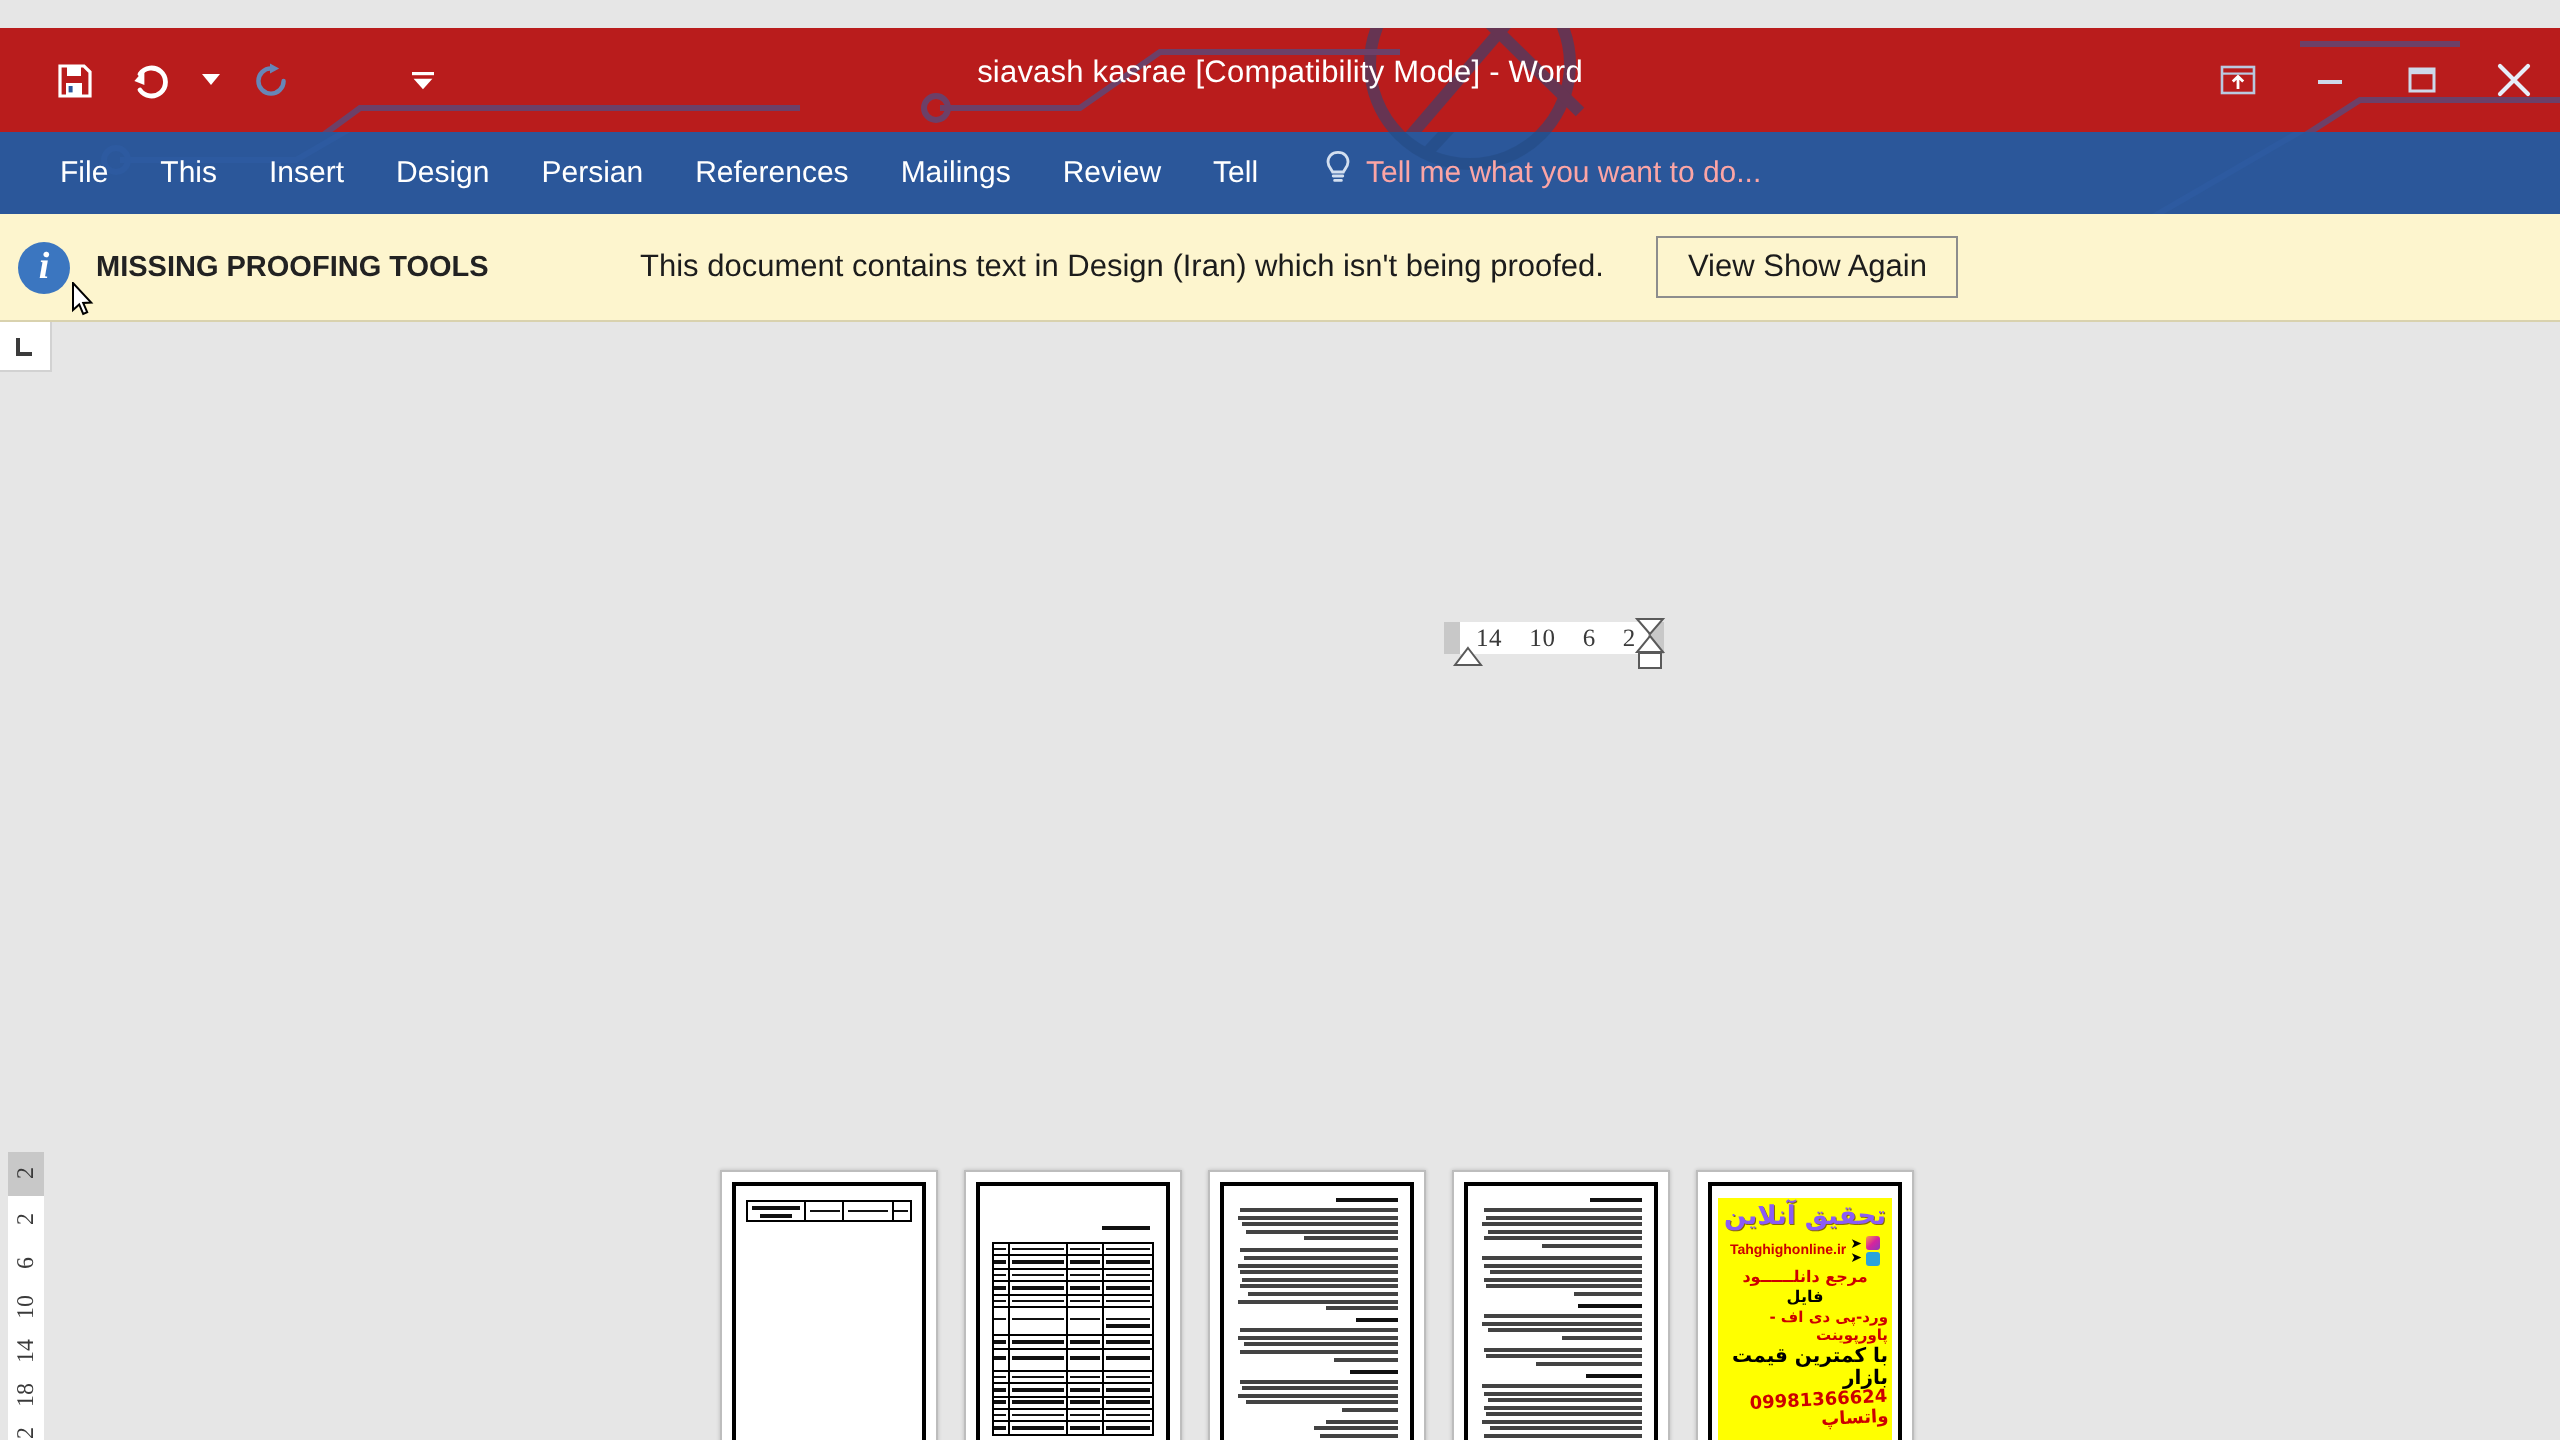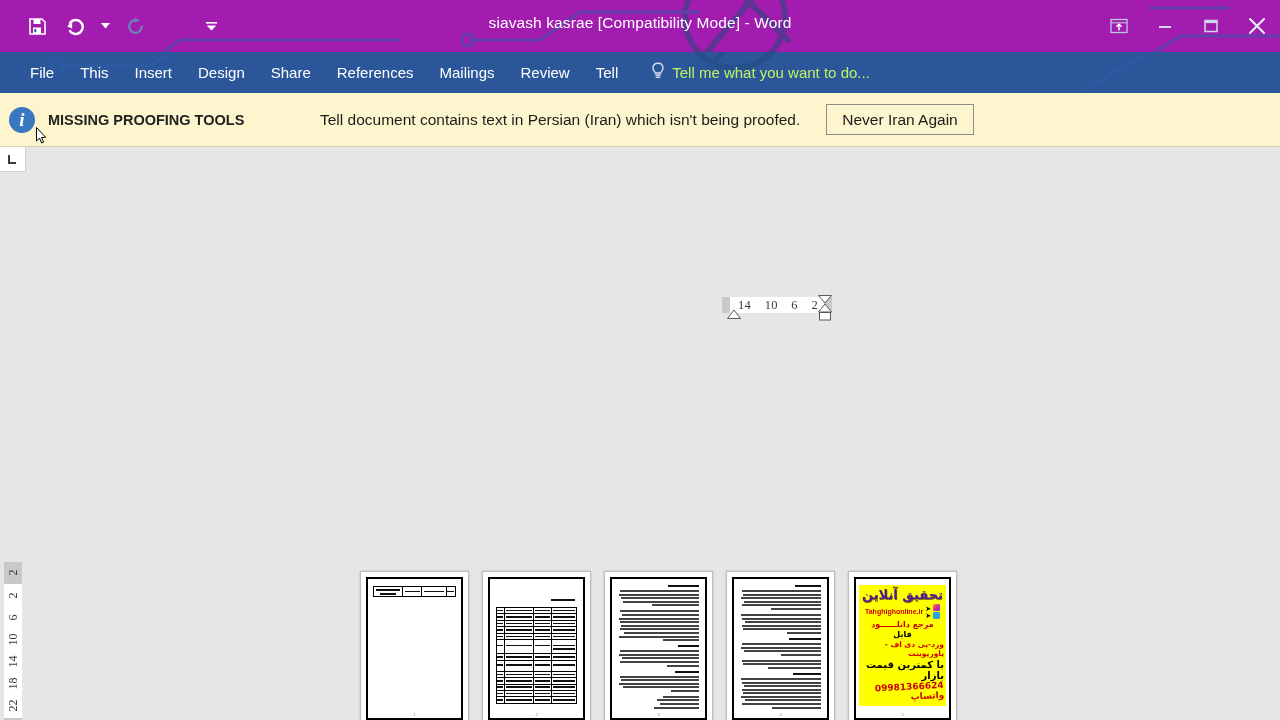--- a/index.html
+++ b/index.html
@@ -7,22 +7,23 @@
     width: 1280px; height: 720px;
     overflow: hidden;
     font-family: "Liberation Sans", sans-serif;
     background: #e6e6e6;
   }
 
   
   .titlebar {
     position: relative;
     height: 52px;
-    background: #a21caf;
+    background: #b91c1c;
     overflow: hidden;
+    margin-top: 14px;
   }
   .tb-deco { position: absolute; inset: 0; pointer-events: none; opacity: .55; }
 
   .qat {
     position: absolute; left: 18px; top: 9px;
     display: flex; align-items: center; gap: 0px;
     z-index: 3;
   }
   .qat-btn {
     width: 38px; height: 34px;
@@ -68,21 +69,21 @@
     color: #ffffff; font-size: 15px;
     cursor: pointer; z-index: 2;
     white-space: nowrap;
   }
   .tab.file { margin-left: 17px; }
   .tellme {
     display: flex; align-items: center; gap: 7px;
     margin-left: 20px; z-index: 2; cursor: text;
   }
   .tellme-txt {
-    color: #bef264; font-size: 15px; font-style: normal;
+    color: #fca5a5; font-size: 15px; font-style: normal;
     white-space: nowrap;
   }
   .share-btn {
     position: absolute; right: 0; top: 0;
     height: 41px; display: flex; align-items: center; gap: 7px;
     padding: 0 14px 0 16px;
     background: #204b87; color: #fff; font-size: 15px;
     cursor: pointer; z-index: 3;
   }
 
@@ -264,21 +265,21 @@
     position: absolute; left: 3px; top: 6px; right: 3px; bottom: 12px;
     background: #ffff00;
     display: flex; flex-direction: column;
     align-items: center; justify-content: flex-start;
     padding: 3px 2px 2px;
     gap: 1px;
     overflow: hidden;
   }
   .ad-l1 {
     font-family: "DejaVu Sans", sans-serif;
-    font-size: 13px; color: #4c1d95; font-weight: bold;
+    font-size: 13px; color: #8b5cf6; font-weight: bold;
     line-height: 1; letter-spacing: -1px;
     text-shadow: 0.5px 0.5px 0 #8a6a00;
     direction: rtl;
   }
   .ad-url-row { display: flex; align-items: center; gap: 2px; margin-top: 2px; }
   .ad-url { font-size: 7px; color: #cc0000; font-weight: bold; font-family: "Liberation Sans", sans-serif; }
   .ad-arrows { display: flex; flex-direction: column; gap: 0px; }
   .ad-arrow { font-size: 7px; color: #000; line-height: 1; }
   .ad-icons { display: flex; flex-direction: column; gap: 1px; }
   .ad-ic { width: 7px; height: 7px; border-radius: 1.5px; }
@@ -394,21 +395,21 @@
   <div class="tab">
       <span>This</span>
     </div>
   <div class="tab">
       <span>Insert</span>
     </div>
   <div class="tab">
       <span>Design</span>
     </div>
   <div class="tab">
-      <span>Share</span>
+      <span>Persian</span>
     </div>
   <div class="tab">
       <span>References</span>
     </div>
   <div class="tab">
       <span>Mailings</span>
     </div>
   <div class="tab">
       <span>Review</span>
     </div>
@@ -424,22 +425,22 @@
       </svg>
     </span>
     <span class="tellme-txt">Tell me what you want to do...</span>
   </div>
 
 </div>
 
 <div class="msgbar">
   <div class="msg-icon">i</div>
   <div class="msg-title">MISSING PROOFING TOOLS</div>
-  <div class="msg-text">Tell document contains text in Persian (Iran) which isn't being proofed.</div>
-  <button class="msg-btn">Never Iran Again</button>
+  <div class="msg-text">This document contains text in Design (Iran) which isn't being proofed.</div>
+  <button class="msg-btn">View Show Again</button>
 
   <svg class="msg-cursor" viewBox="0 0 12 18">
     <path d="M0.5 0.5 L0.5 14 L3.6 11.2 L5.6 16 L7.6 15.1 L5.6 10.5 L9.6 10.3 Z" fill="#ffffff" stroke="#000000" stroke-width="1"></path>
   </svg>
 </div>
 
 <div class="workspace">
 
   <div class="tabstop-box">
     <svg width="11" height="11" viewBox="0 0 11 11">

